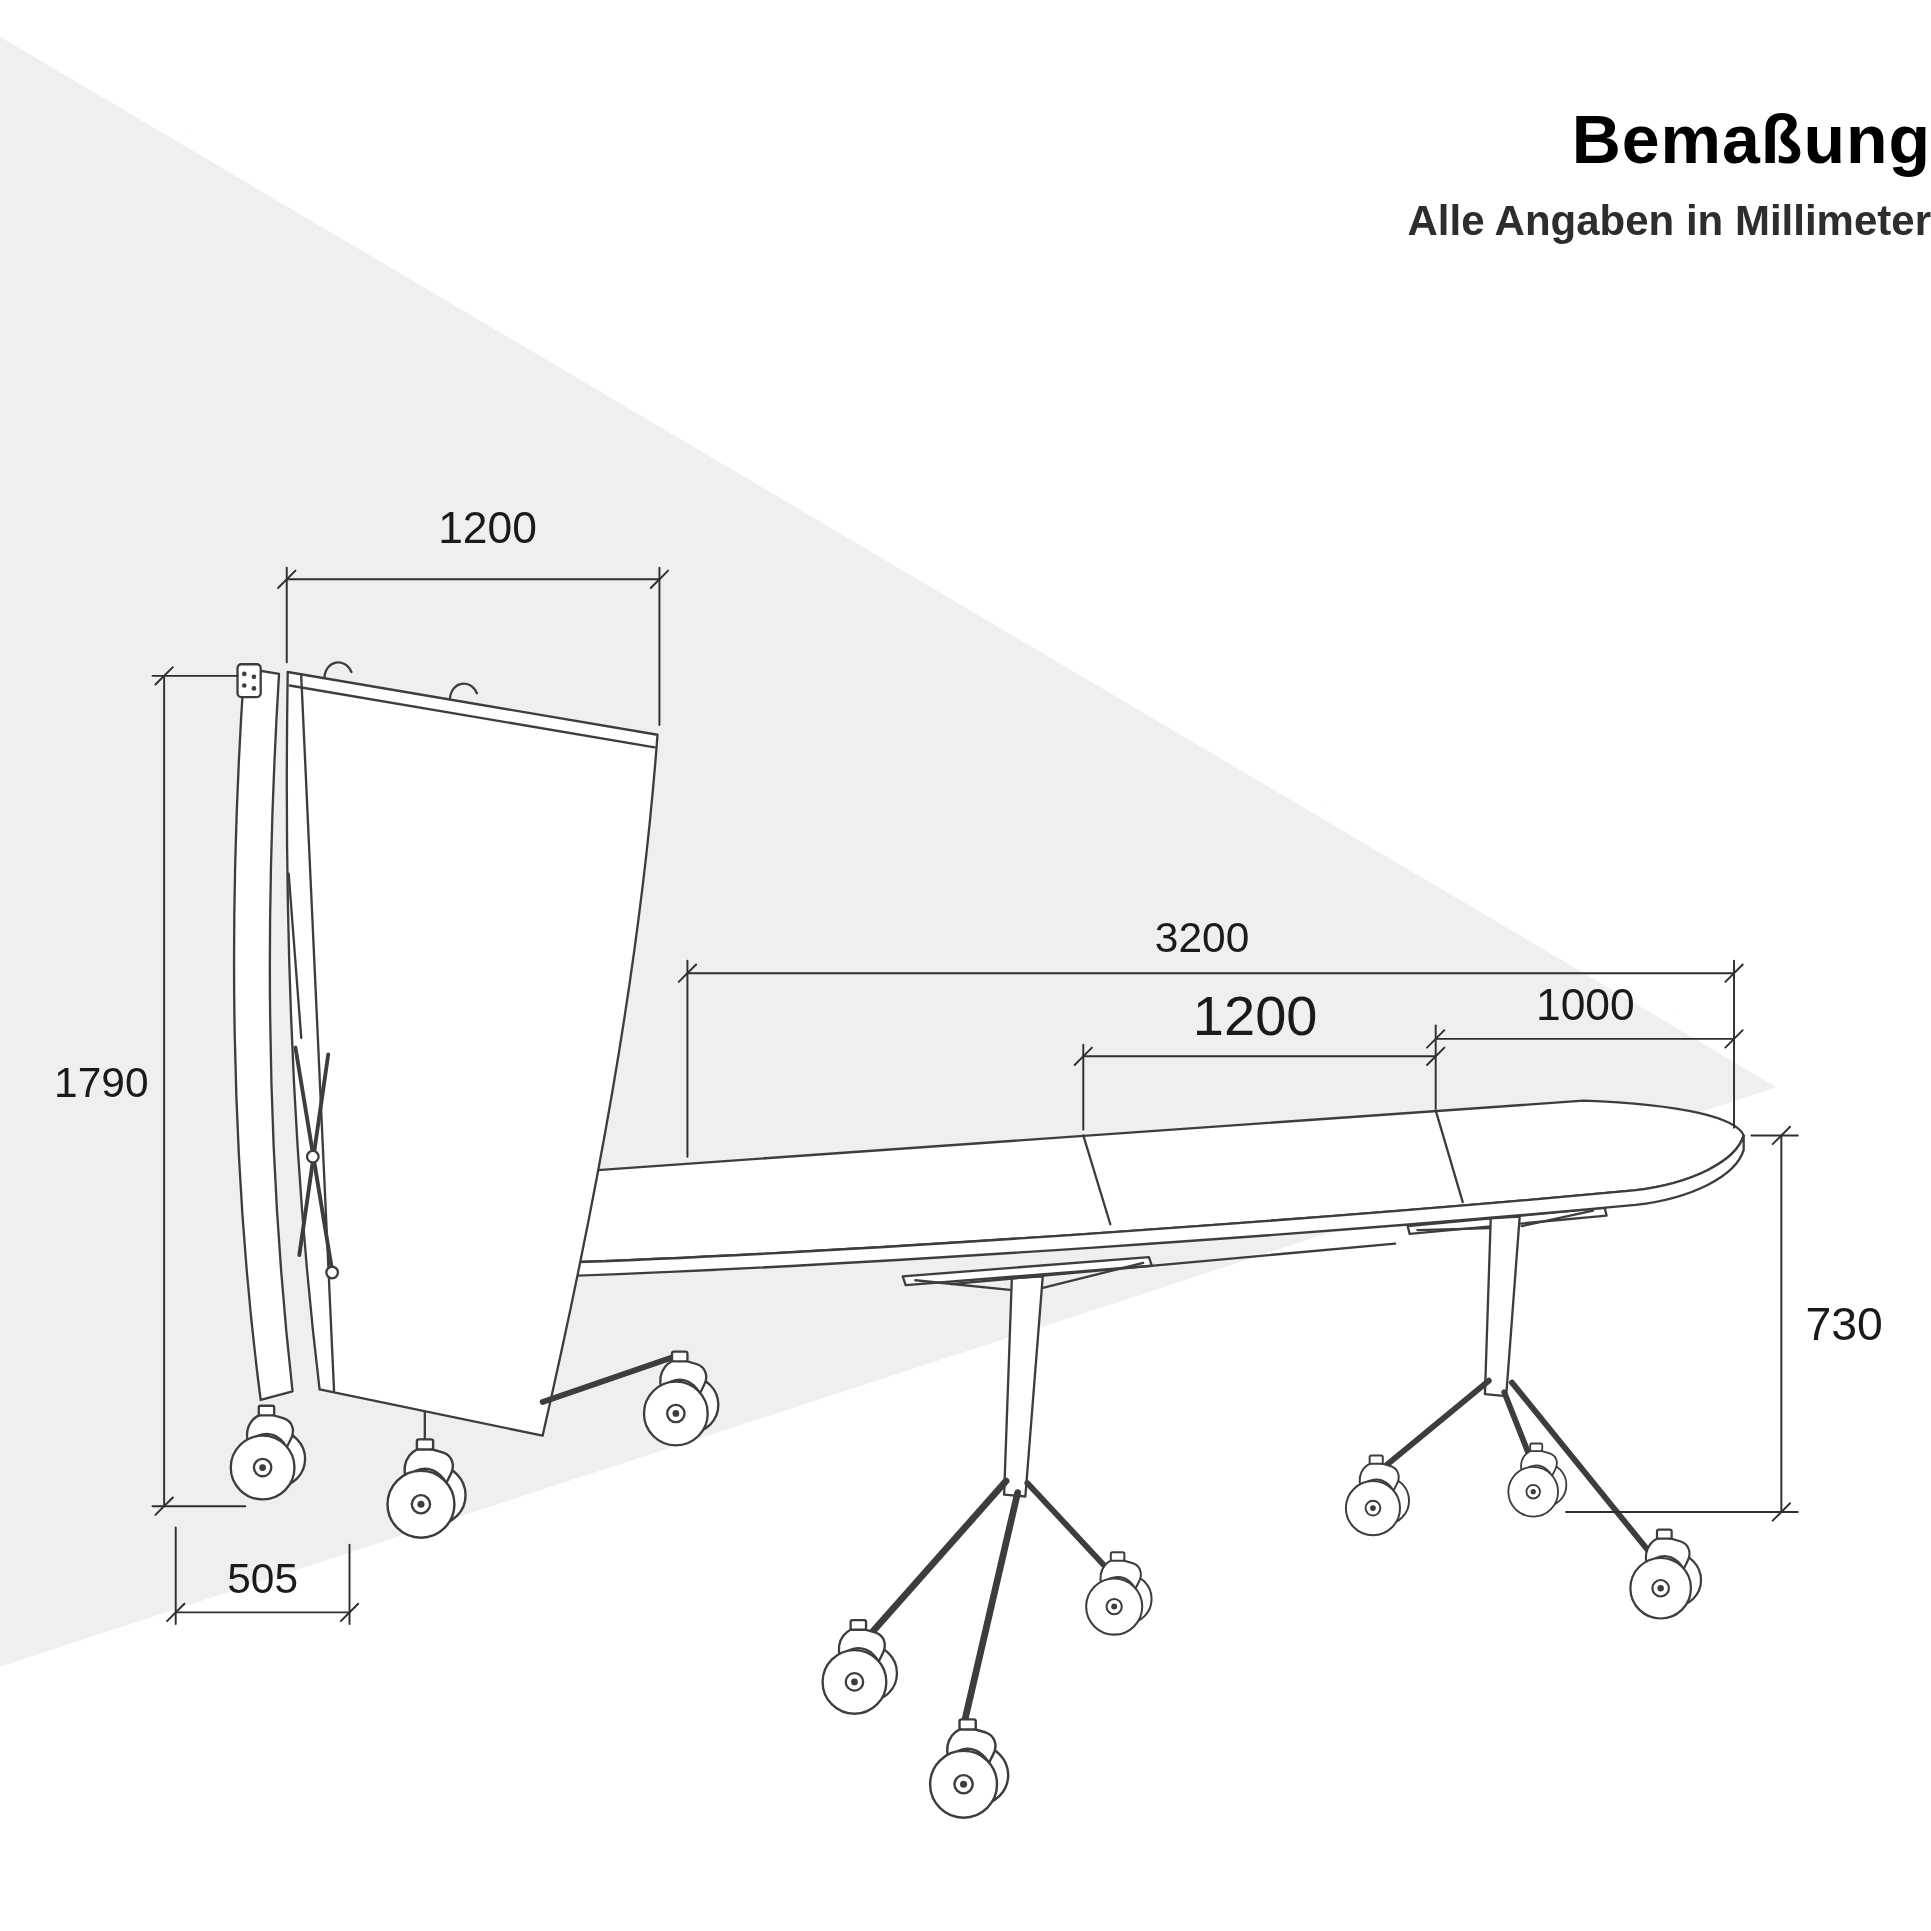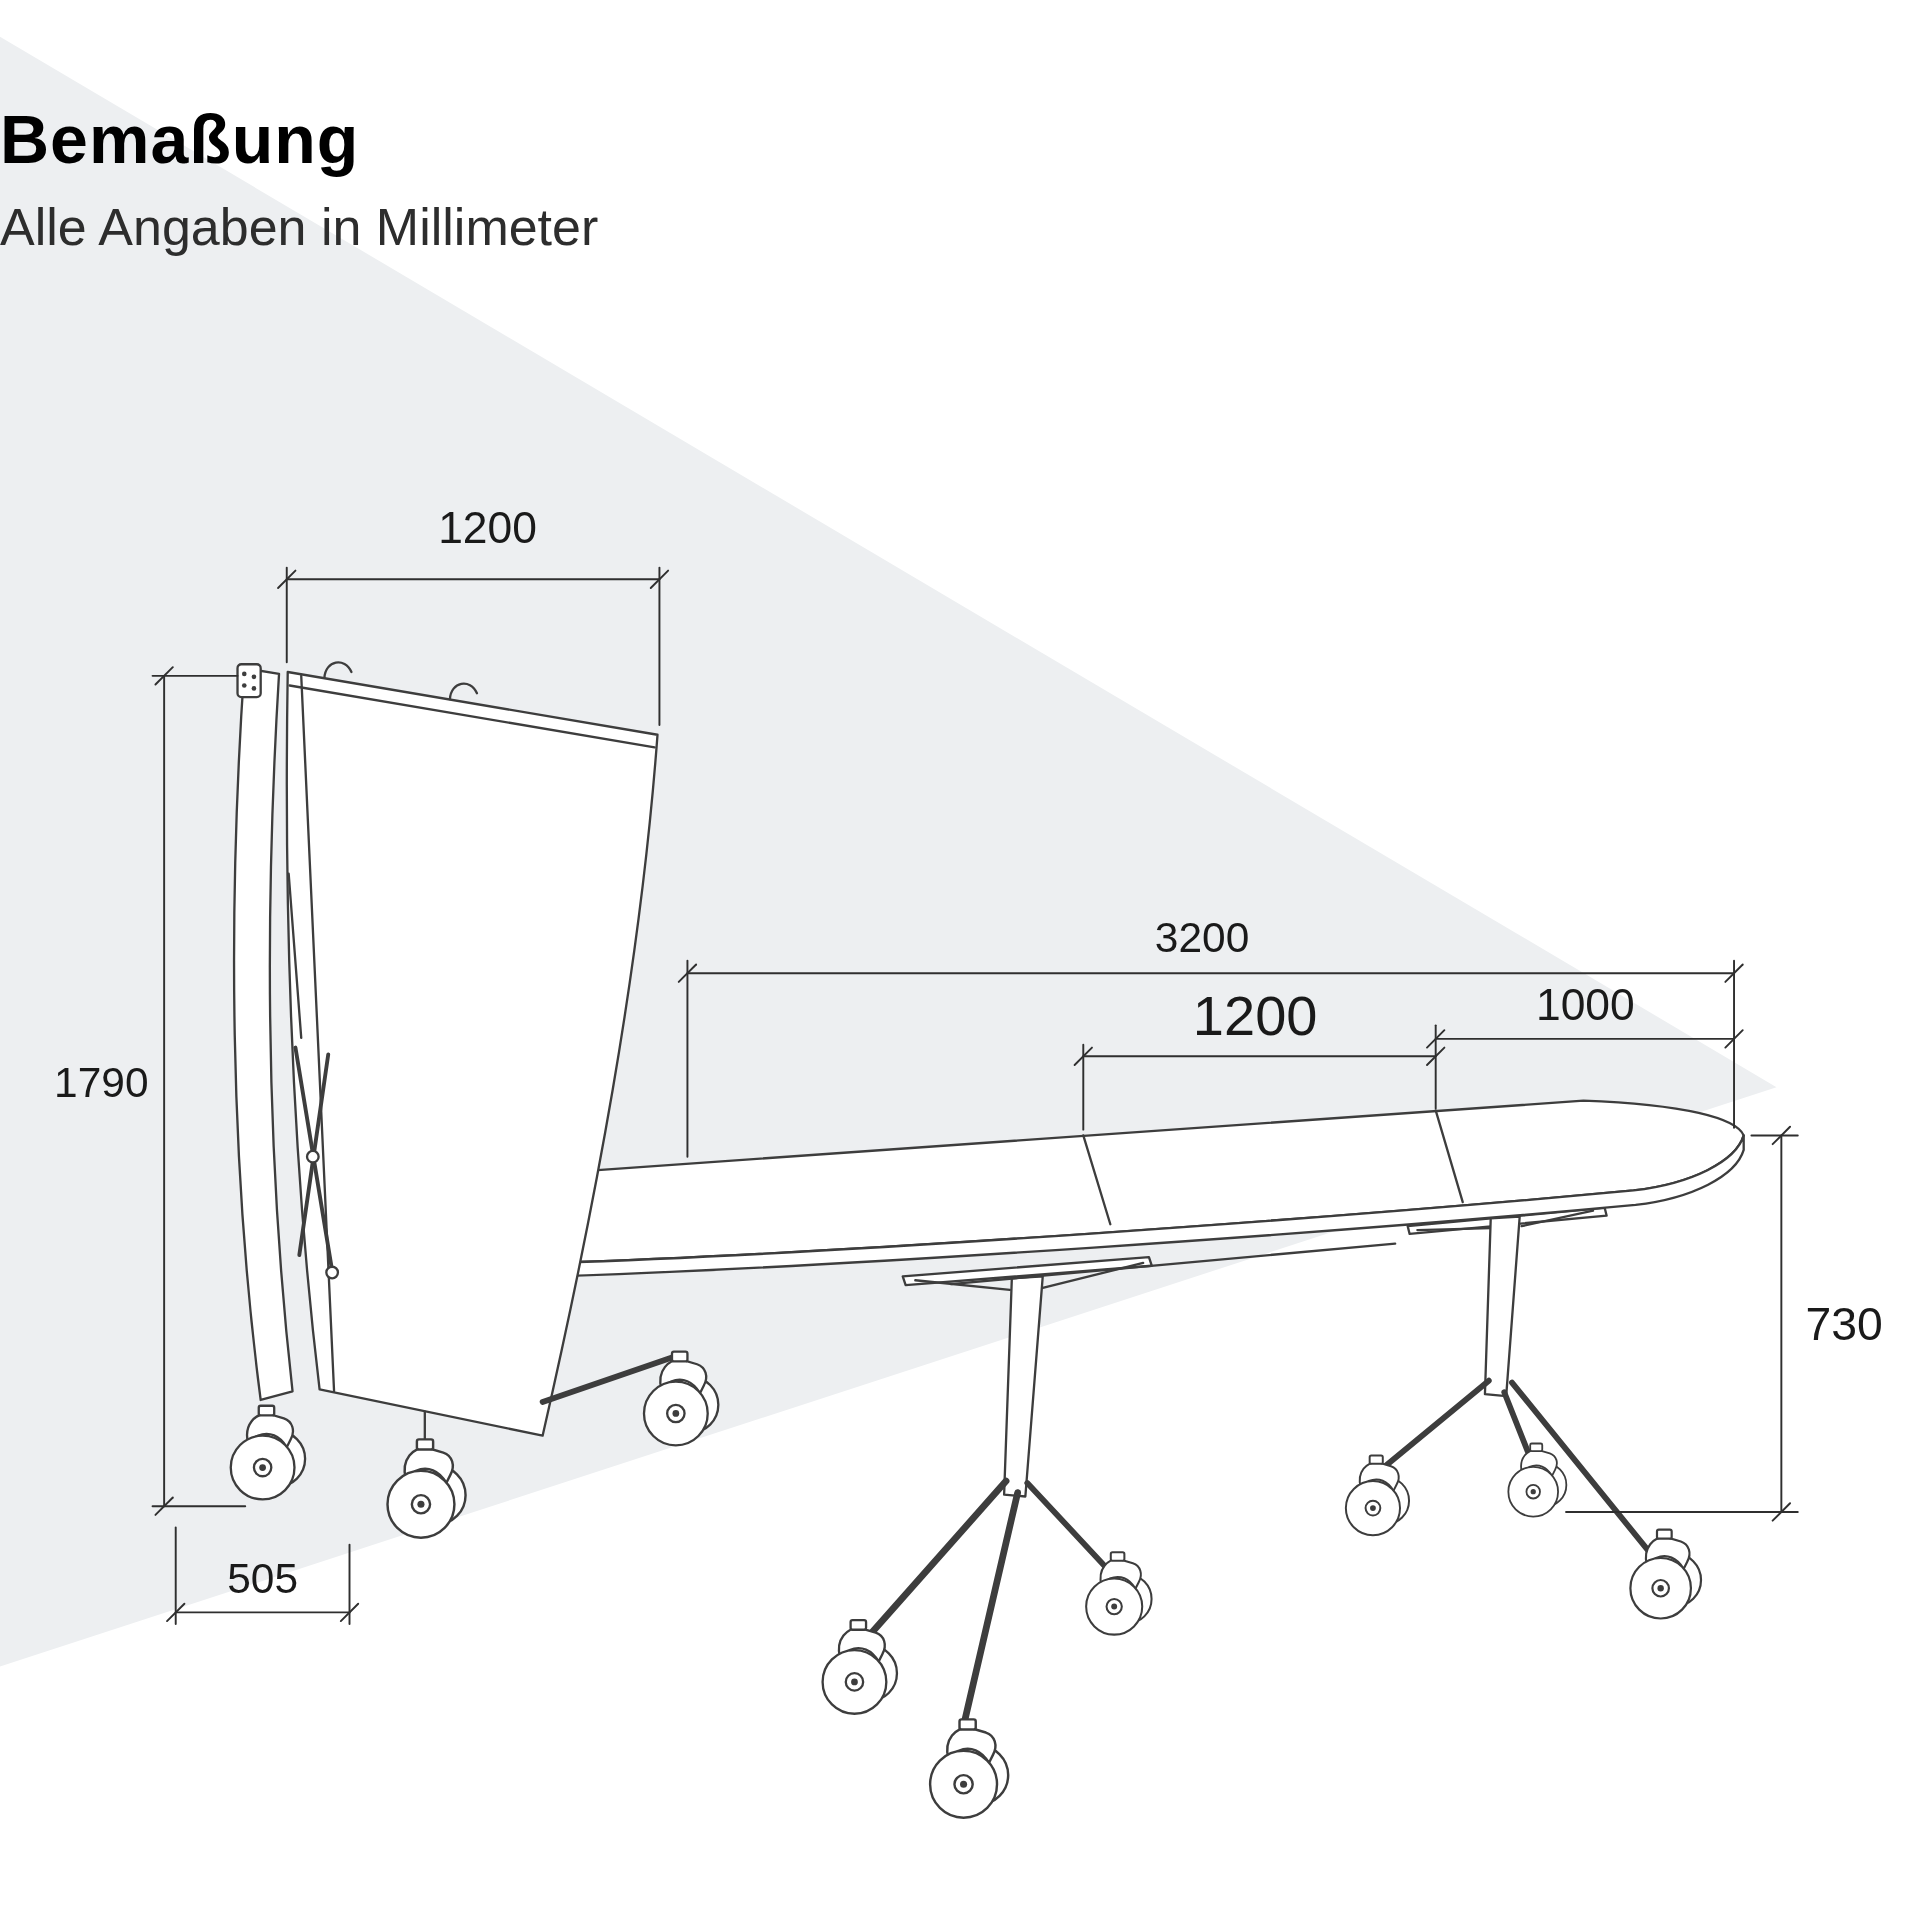--- a/index.html
+++ b/index.html
@@ -1,19 +1,19 @@
 <!DOCTYPE html>
 <html style="--background: #ffffff; --wedge: #edeff1; --line: #3d3d3d; --dim: #2f2f2f; --text: #1a1a1a;"><head>
 <meta charset="utf-8">
 <style>
   html,body{margin:0;padding:0;width:1931px;height:1931px;background:#ffffff;font-family:"Liberation Sans",sans-serif;}
   .page{position:relative;width:1931px;height:1931px;overflow:hidden;background:var(--background,#ffffff);}
-  .header{position:absolute;top:100px;left:0;width:100%;text-align:left;z-index:2;}
+  .header{position:absolute;top:100px;left:0;width:100%;text-align:right;z-index:2;}
   .title{font-size:68px;font-weight:700;color:#000;margin:0;letter-spacing:1px;}
-  .subtitle{font-size:52px;font-weight:400;color:#2d2d2d;margin:19.3px 0 0 0;}
+  .subtitle{font-size:42px;font-weight:700;color:#2d2d2d;margin:19.3px 0 0 0;}
   svg.drawing{position:absolute;left:0;top:0;width:1931px;height:1931px;}
   .wedge{fill:var(--wedge,#edeff1);stroke:none;}
   .draw{stroke:var(--line,#3d3d3d);stroke-width:2.4;fill:#fff;stroke-linejoin:round;stroke-linecap:round;}
   .nf{fill:none;}
   .dot{fill:var(--line,#3d3d3d);stroke:none;}
   .dim{stroke:var(--dim,#2f2f2f);stroke-width:2;fill:none;stroke-linecap:round;}
   .dimlabel{fill:var(--text,#1a1a1a);font-family:"Liberation Sans",sans-serif;text-anchor:middle;}
 </style>
 </head>
 <body>

